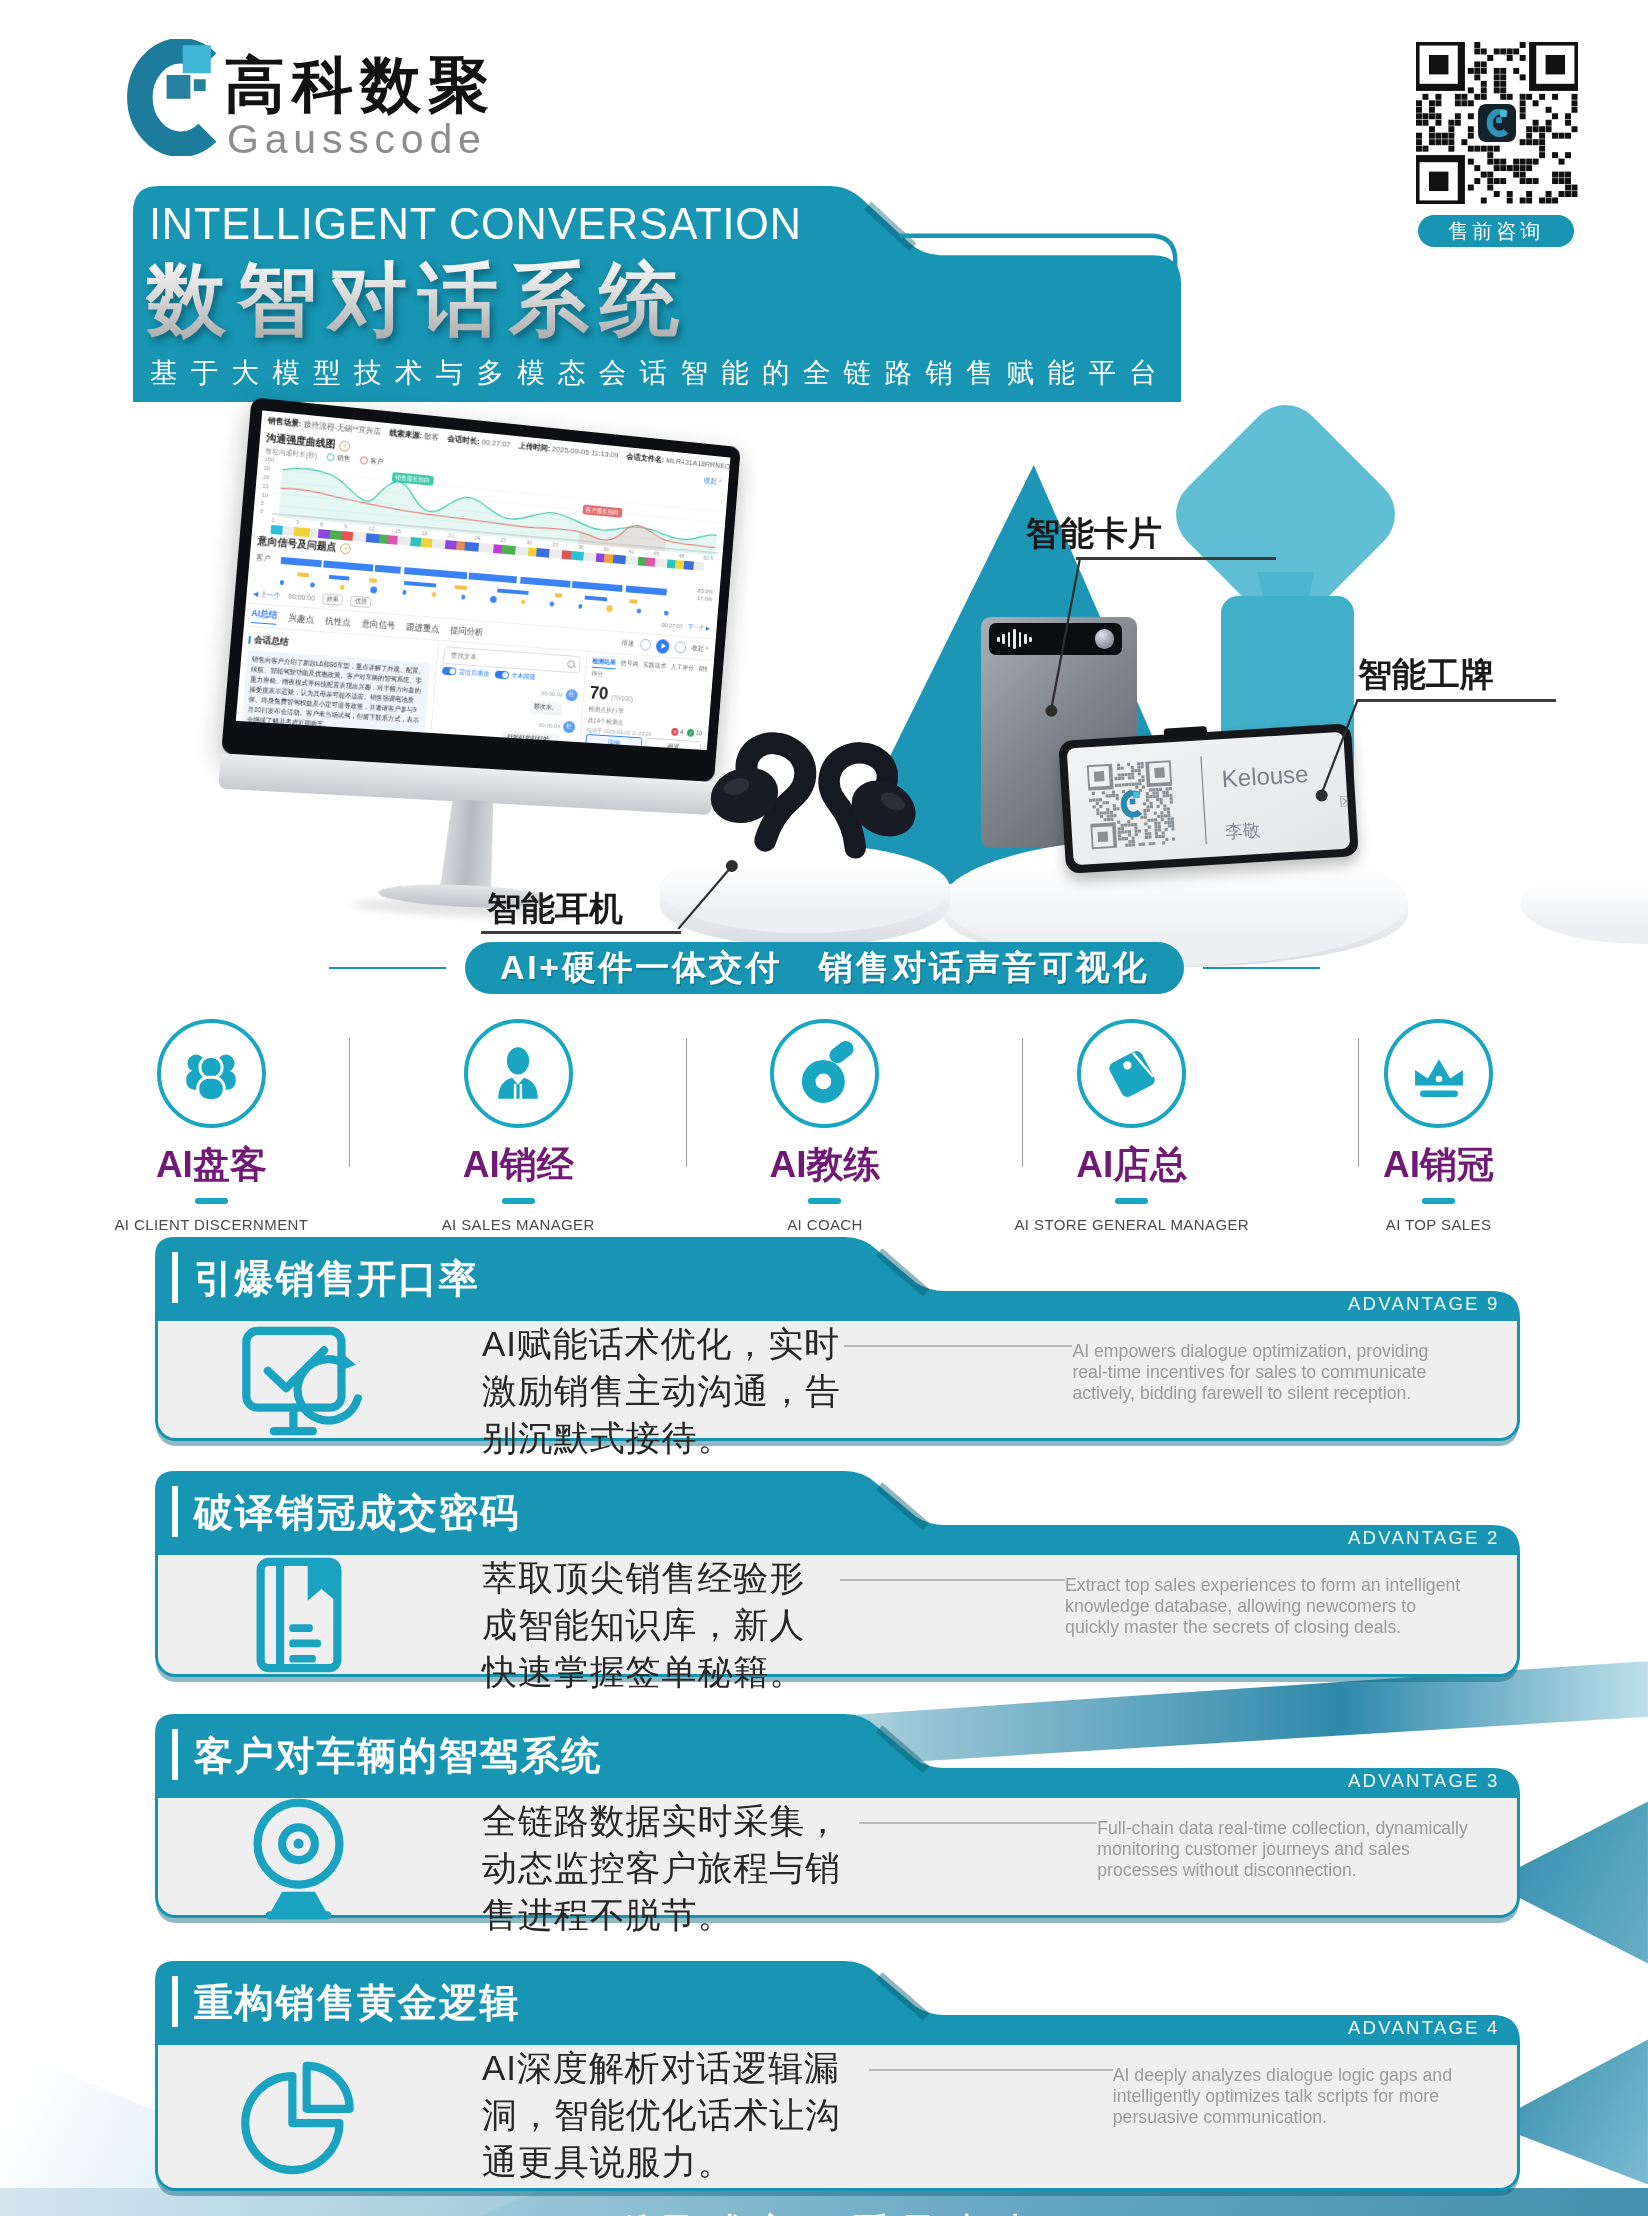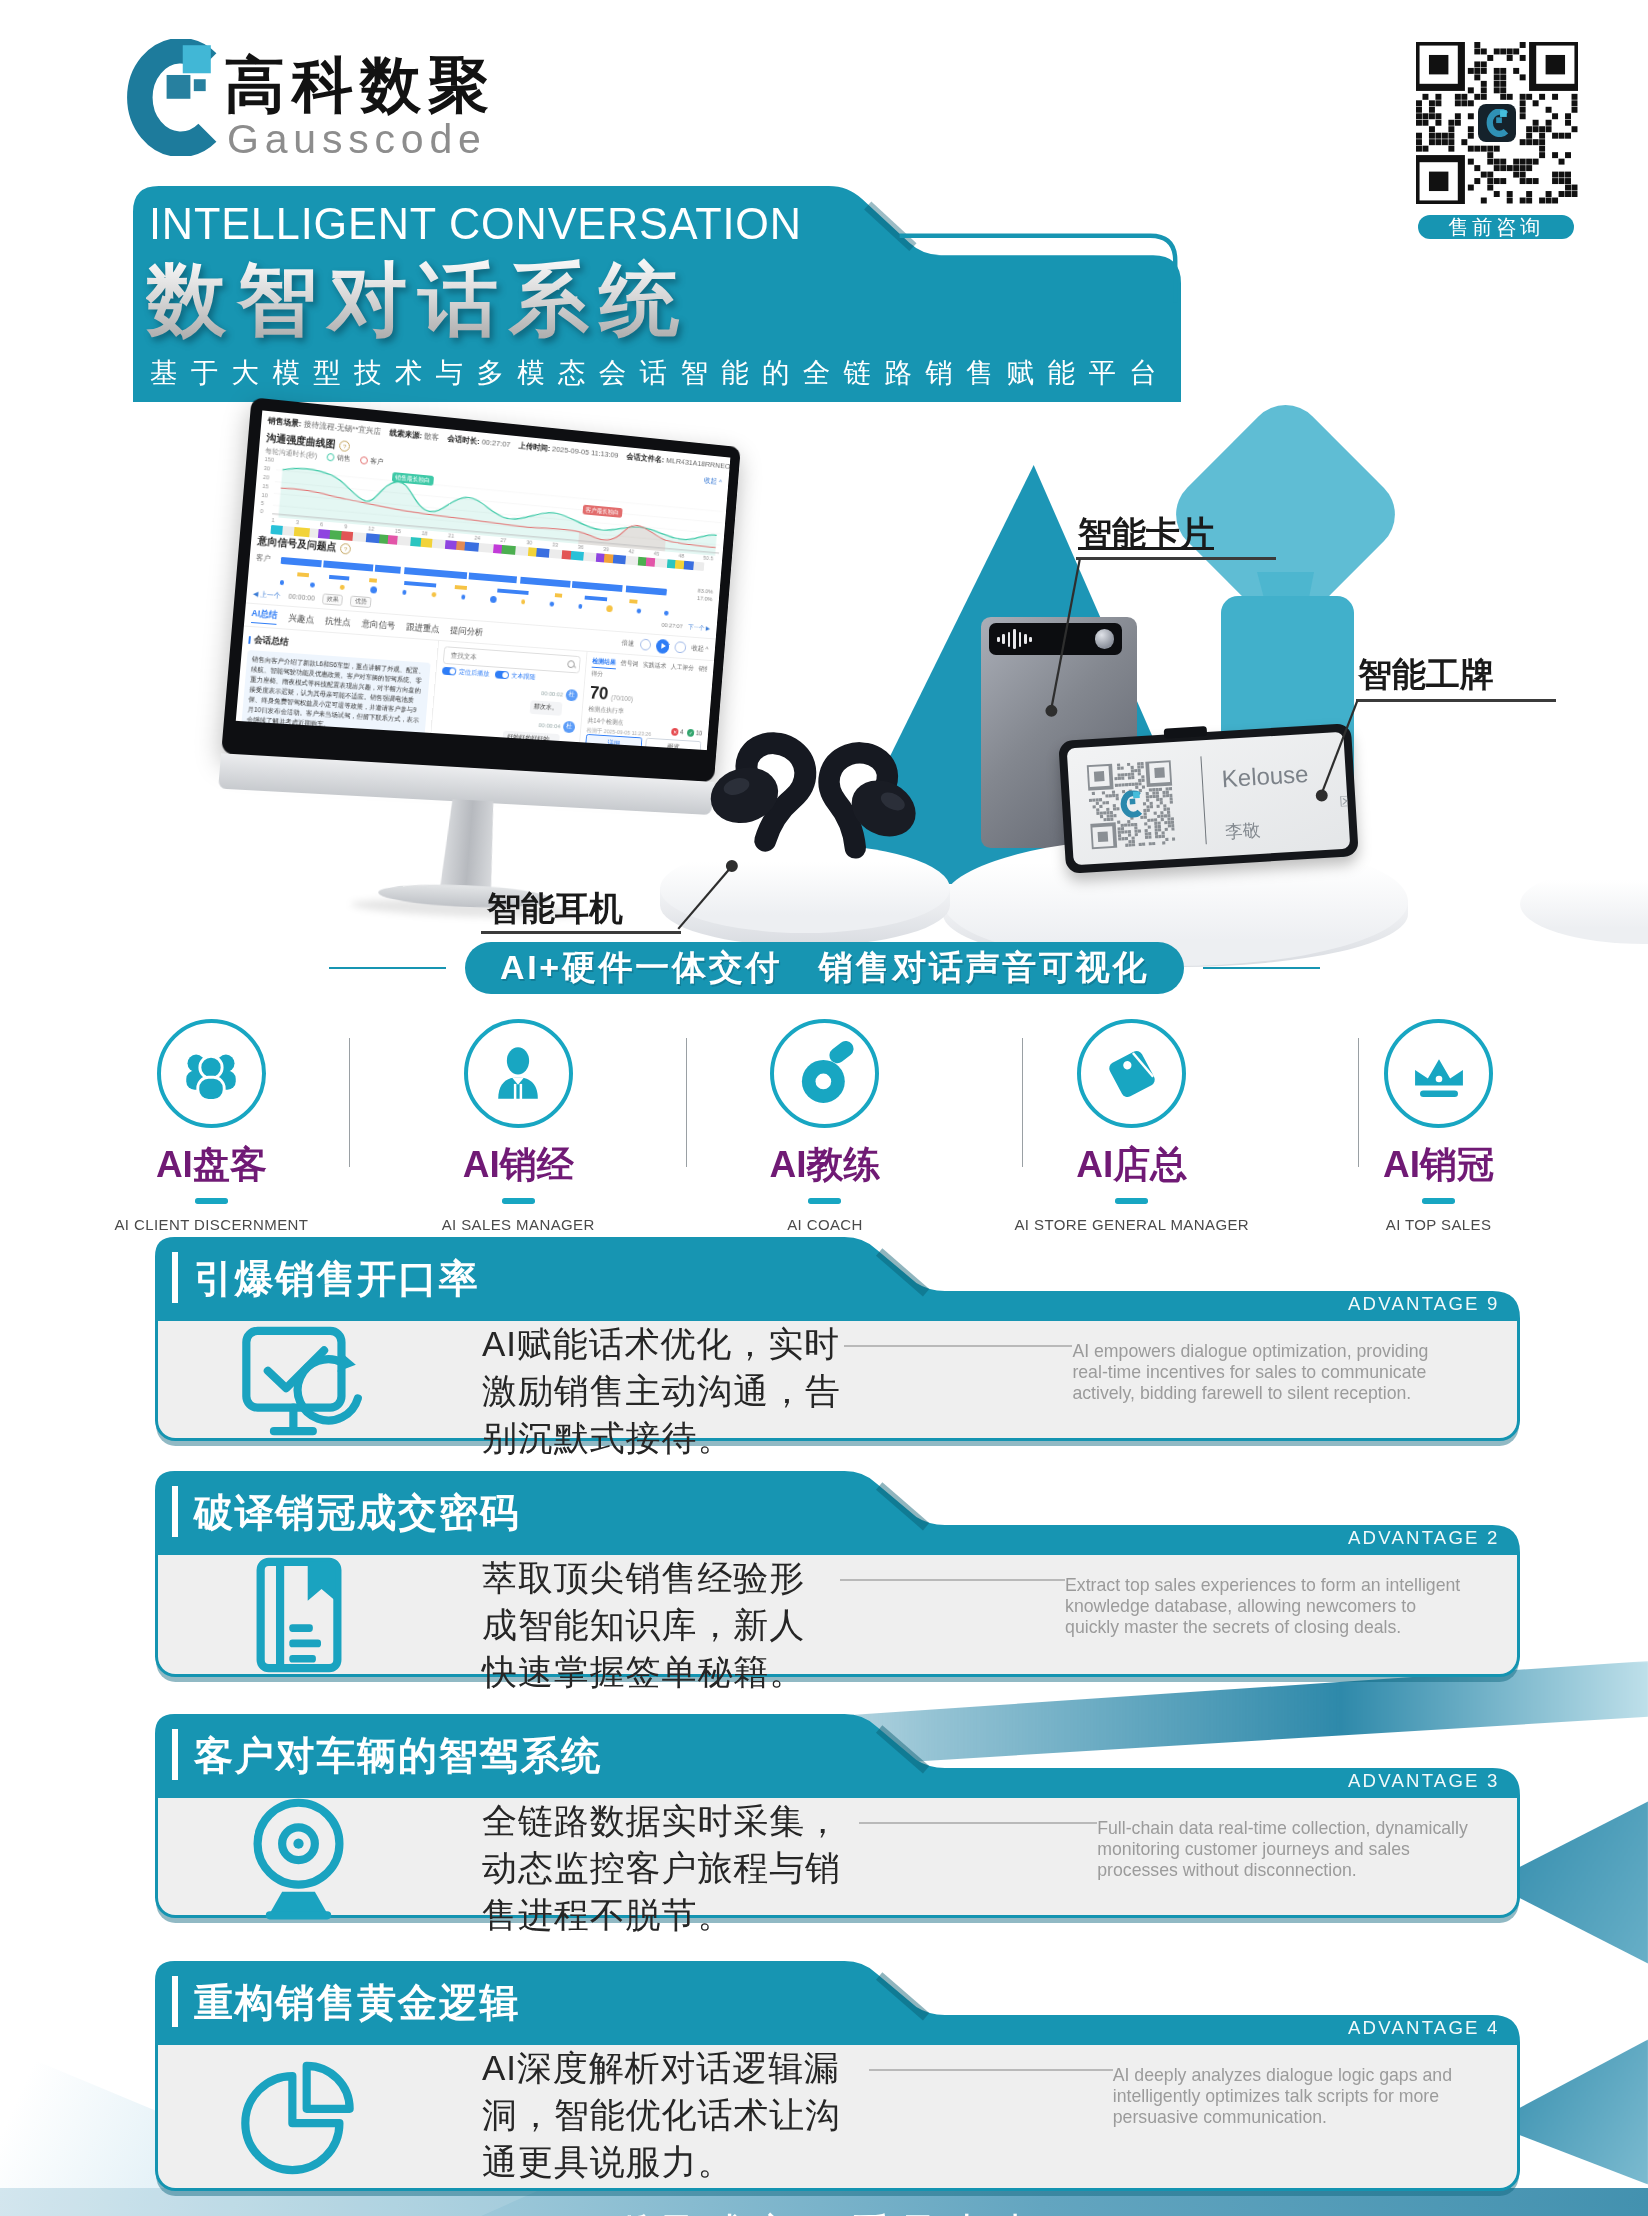--- a/index.html
+++ b/index.html
@@ -7,21 +7,21 @@
         font-family:"Liberation Sans","DejaVu Sans",sans-serif;color:#1c1c1c;}
   .abs{position:absolute;}
 
   
   .brand-cn{left:224px;top:45px;font-size:61px;font-weight:800;letter-spacing:7px;color:#121212;}
   .brand-en{left:227px;top:116px;font-size:41px;font-weight:400;letter-spacing:5.8px;color:#8d8d8d;}
   .qr-box{left:1416px;top:42px;width:162px;height:162px;}
   .qr-box svg{width:100%;height:100%;display:block;}
   .qr-logo{position:absolute;left:50%;top:50%;width:38px;height:38px;transform:translate(-50%,-50%);
            background:#15222b;border-radius:8px;display:flex;align-items:center;justify-content:center;}
-  .presale{left:1418px;top:215px;width:156px;height:24px;background:#1795b2;border-radius:17.7px;
+  .presale{left:1418px;top:215px;width:156px;height:32px;background:#1795b2;border-radius:17.7px;
            color:#fff;font-size:20.4px;letter-spacing:3.5px;display:flex;align-items:center;justify-content:center;}
 
   
   .banner{left:133px;top:186px;width:1048px;height:216px;}
   .banner svg.shape{position:absolute;inset:0;width:100%;height:100%;}
   .banner-kicker{position:absolute;left:16px;top:12.4px;font-size:45px;font-weight:400;letter-spacing:0.9px;
                  color:#ffffff;transform:scaleX(.96);transform-origin:left;}
   .banner-title{position:absolute;left:13.3px;top:61px;font-size:80px;font-weight:800;letter-spacing:10.6px;
                 background:linear-gradient(180deg,#f5f5f5 15%,#d9d9d9 45%,#a8a8a8 90%);
                 -webkit-background-clip:text;background-clip:text;color:transparent;
@@ -870,21 +870,21 @@
     <path d="M95,105 C70,45 135,8 185,32 C232,55 238,108 202,146 C175,174 158,205 150,248" fill="none" stroke="#161921" stroke-width="50" stroke-linecap="round"></path>
     <ellipse cx="92" cy="150" rx="78" ry="62" transform="rotate(-22 92 150)" fill="#191c24"></ellipse>
     <ellipse cx="72" cy="132" rx="30" ry="18" transform="rotate(-22 72 132)" fill="#30343f" opacity=".8"></ellipse>
   </svg>
   <svg class="abs" style="left:812px;top:743px;width:111px;height:128px;transform:scaleX(-1) rotate(-5deg);z-index:3;" viewBox="0 0 260 300">
     <path d="M95,105 C70,45 135,8 185,32 C232,55 238,108 202,146 C175,174 158,205 150,248" fill="none" stroke="#161921" stroke-width="50" stroke-linecap="round"></path>
     <ellipse cx="92" cy="150" rx="78" ry="62" transform="rotate(-22 92 150)" fill="#191c24"></ellipse>
     <ellipse cx="72" cy="132" rx="30" ry="18" transform="rotate(-22 72 132)" fill="#30343f" opacity=".8"></ellipse>
   </svg>
 
-  <div class="abs scene-label" style="left:1078px;top:511px;text-decoration:underline;">智能卡片</div>
+  <div class="abs scene-label" style="left:1026px;top:511px;">智能卡片</div>
   <div class="abs scene-underline" style="left:1076px;top:557px;width:200px;"></div>
   <div class="abs scene-label" style="left:1358px;top:652px;">智能工牌</div>
   <div class="abs scene-underline" style="left:1356px;top:699px;width:200px;"></div>
   <div class="abs scene-label" style="left:487px;top:886px;">智能耳机</div>
   <div class="abs scene-underline" style="left:481px;top:931px;width:200px;"></div>
   <svg class="abs scene-lines" viewBox="0 0 3720 5262" width="1649" height="2332">
     <g stroke="#2e2e2e" stroke-width="5" fill="#2e2e2e">
       <line x1="2436" y1="1262" x2="2372" y2="1598"></line>
         <circle cx="2372" cy="1604" r="11"></circle>
       <line x1="3062" y1="1582" x2="2982" y2="1790"></line>

